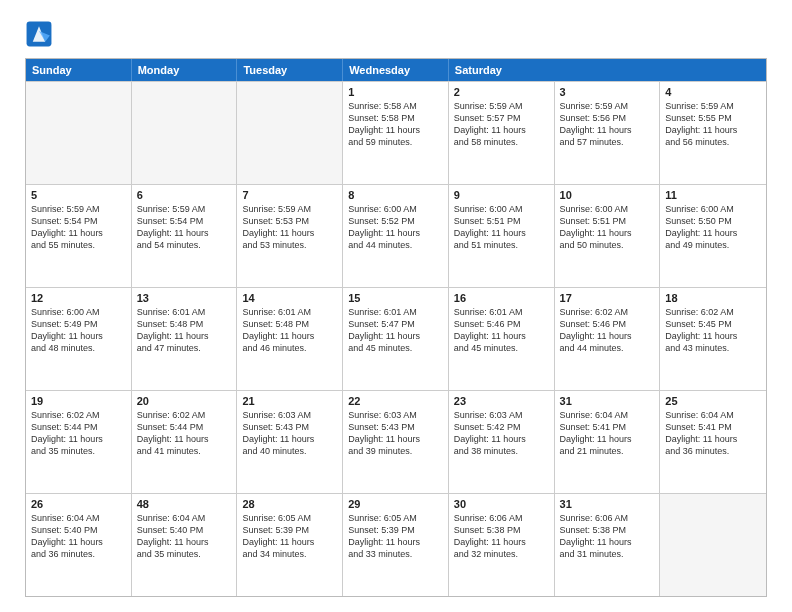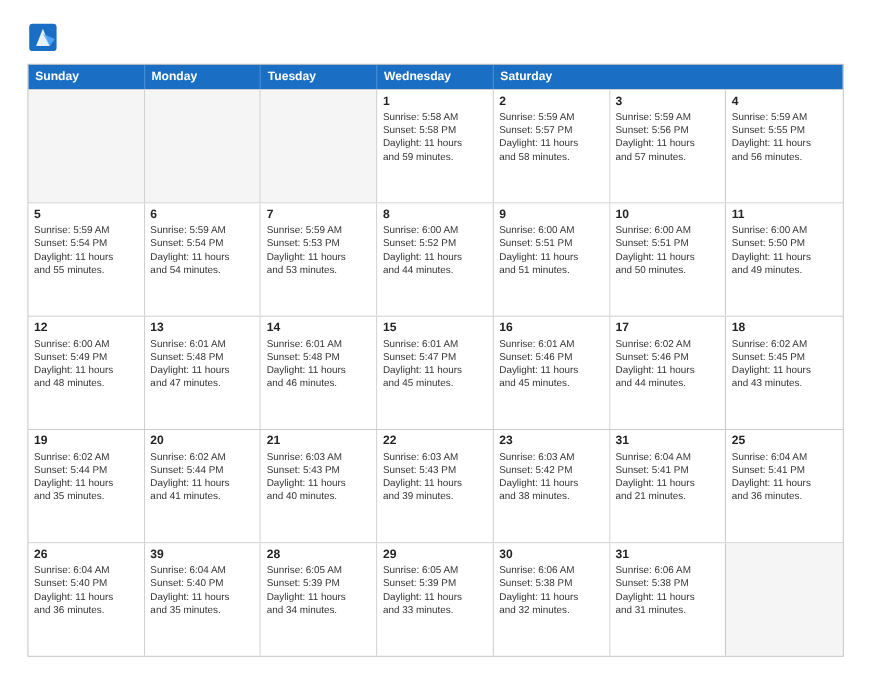--- a/index.html
+++ b/index.html
@@ -324,21 +324,21 @@
         </div>
         <div class="cal-row">
           <div class="cal-cell">
             <div class="day-num">26</div>
             <div class="cell-line">Sunrise: 6:04 AM</div>
             <div class="cell-line">Sunset: 5:40 PM</div>
             <div class="cell-line">Daylight: 11 hours</div>
             <div class="cell-line">and 36 minutes.</div>
           </div>
           <div class="cal-cell">
-            <div class="day-num">39</div>
+            <div class="day-num">48</div>
             <div class="cell-line">Sunrise: 6:04 AM</div>
             <div class="cell-line">Sunset: 5:40 PM</div>
             <div class="cell-line">Daylight: 11 hours</div>
             <div class="cell-line">and 35 minutes.</div>
           </div>
           <div class="cal-cell">
             <div class="day-num">28</div>
             <div class="cell-line">Sunrise: 6:05 AM</div>
             <div class="cell-line">Sunset: 5:39 PM</div>
             <div class="cell-line">Daylight: 11 hours</div>

